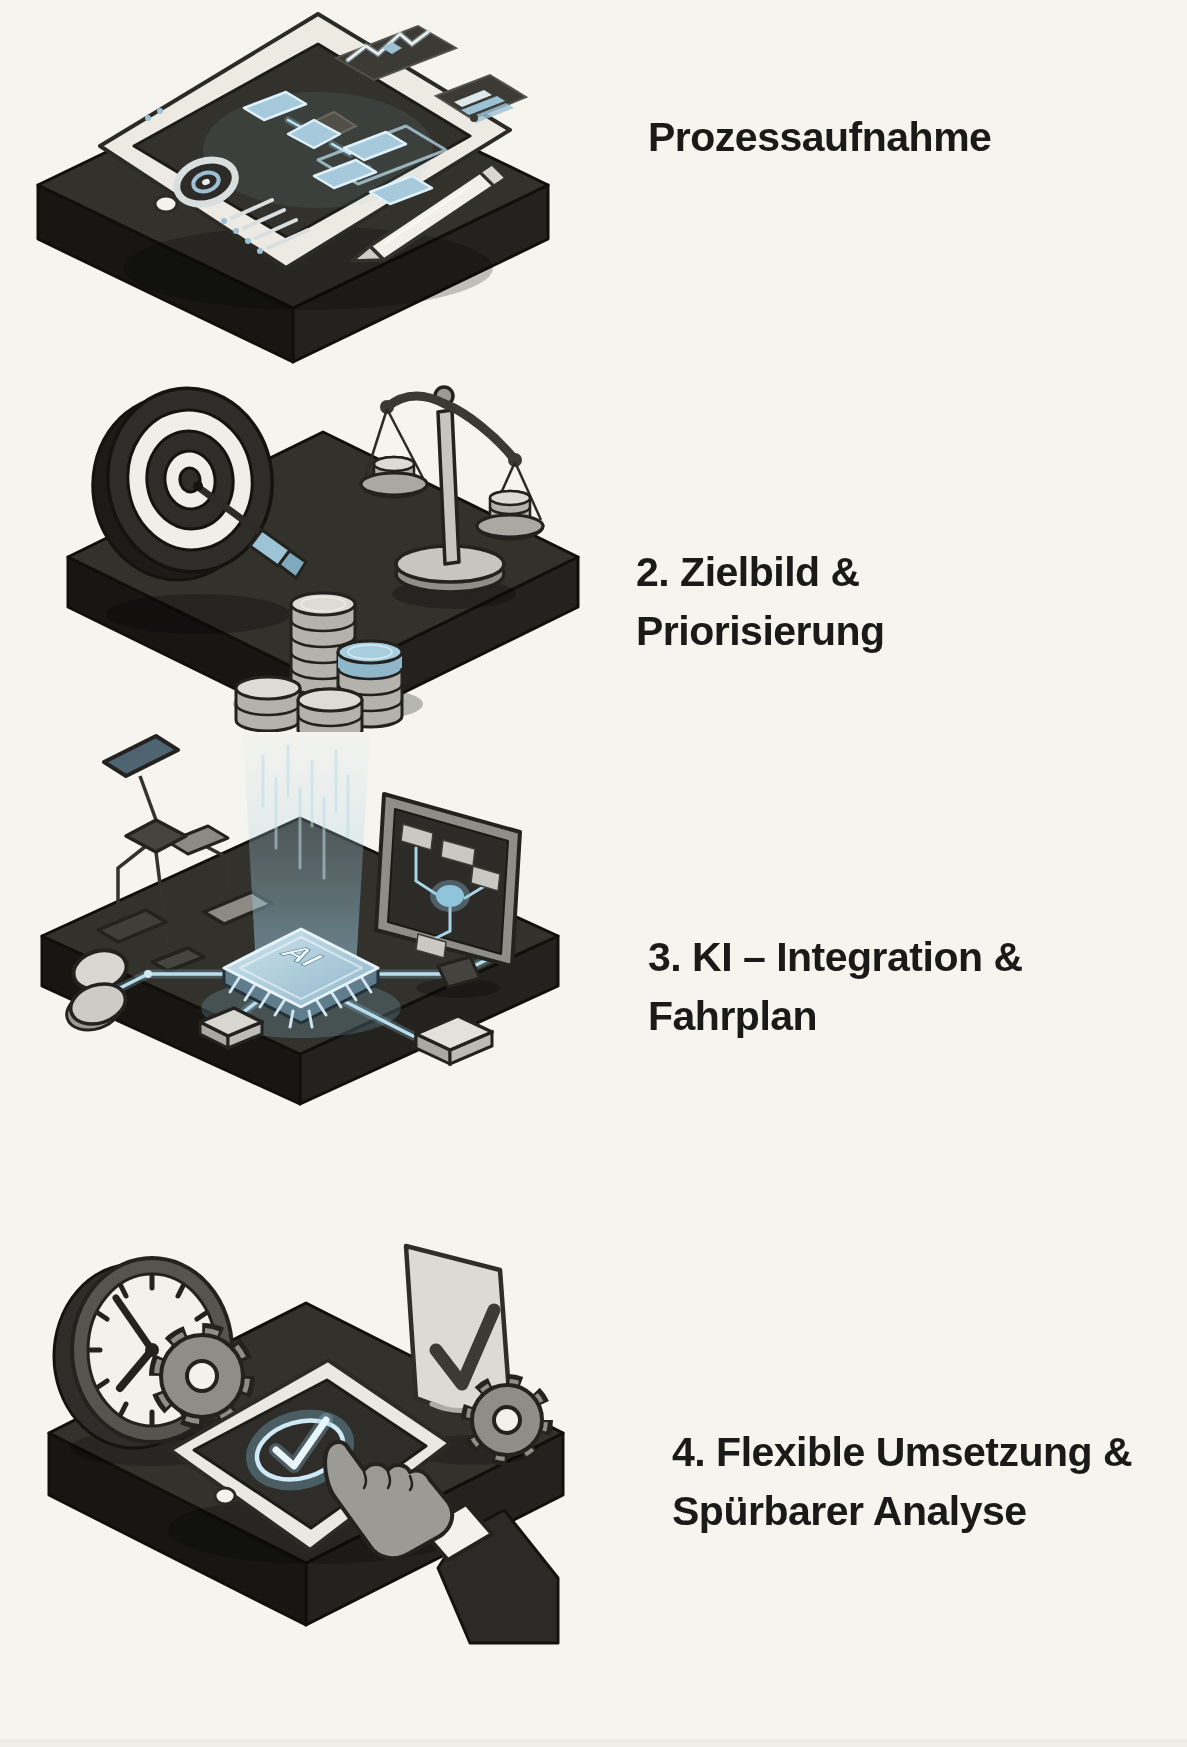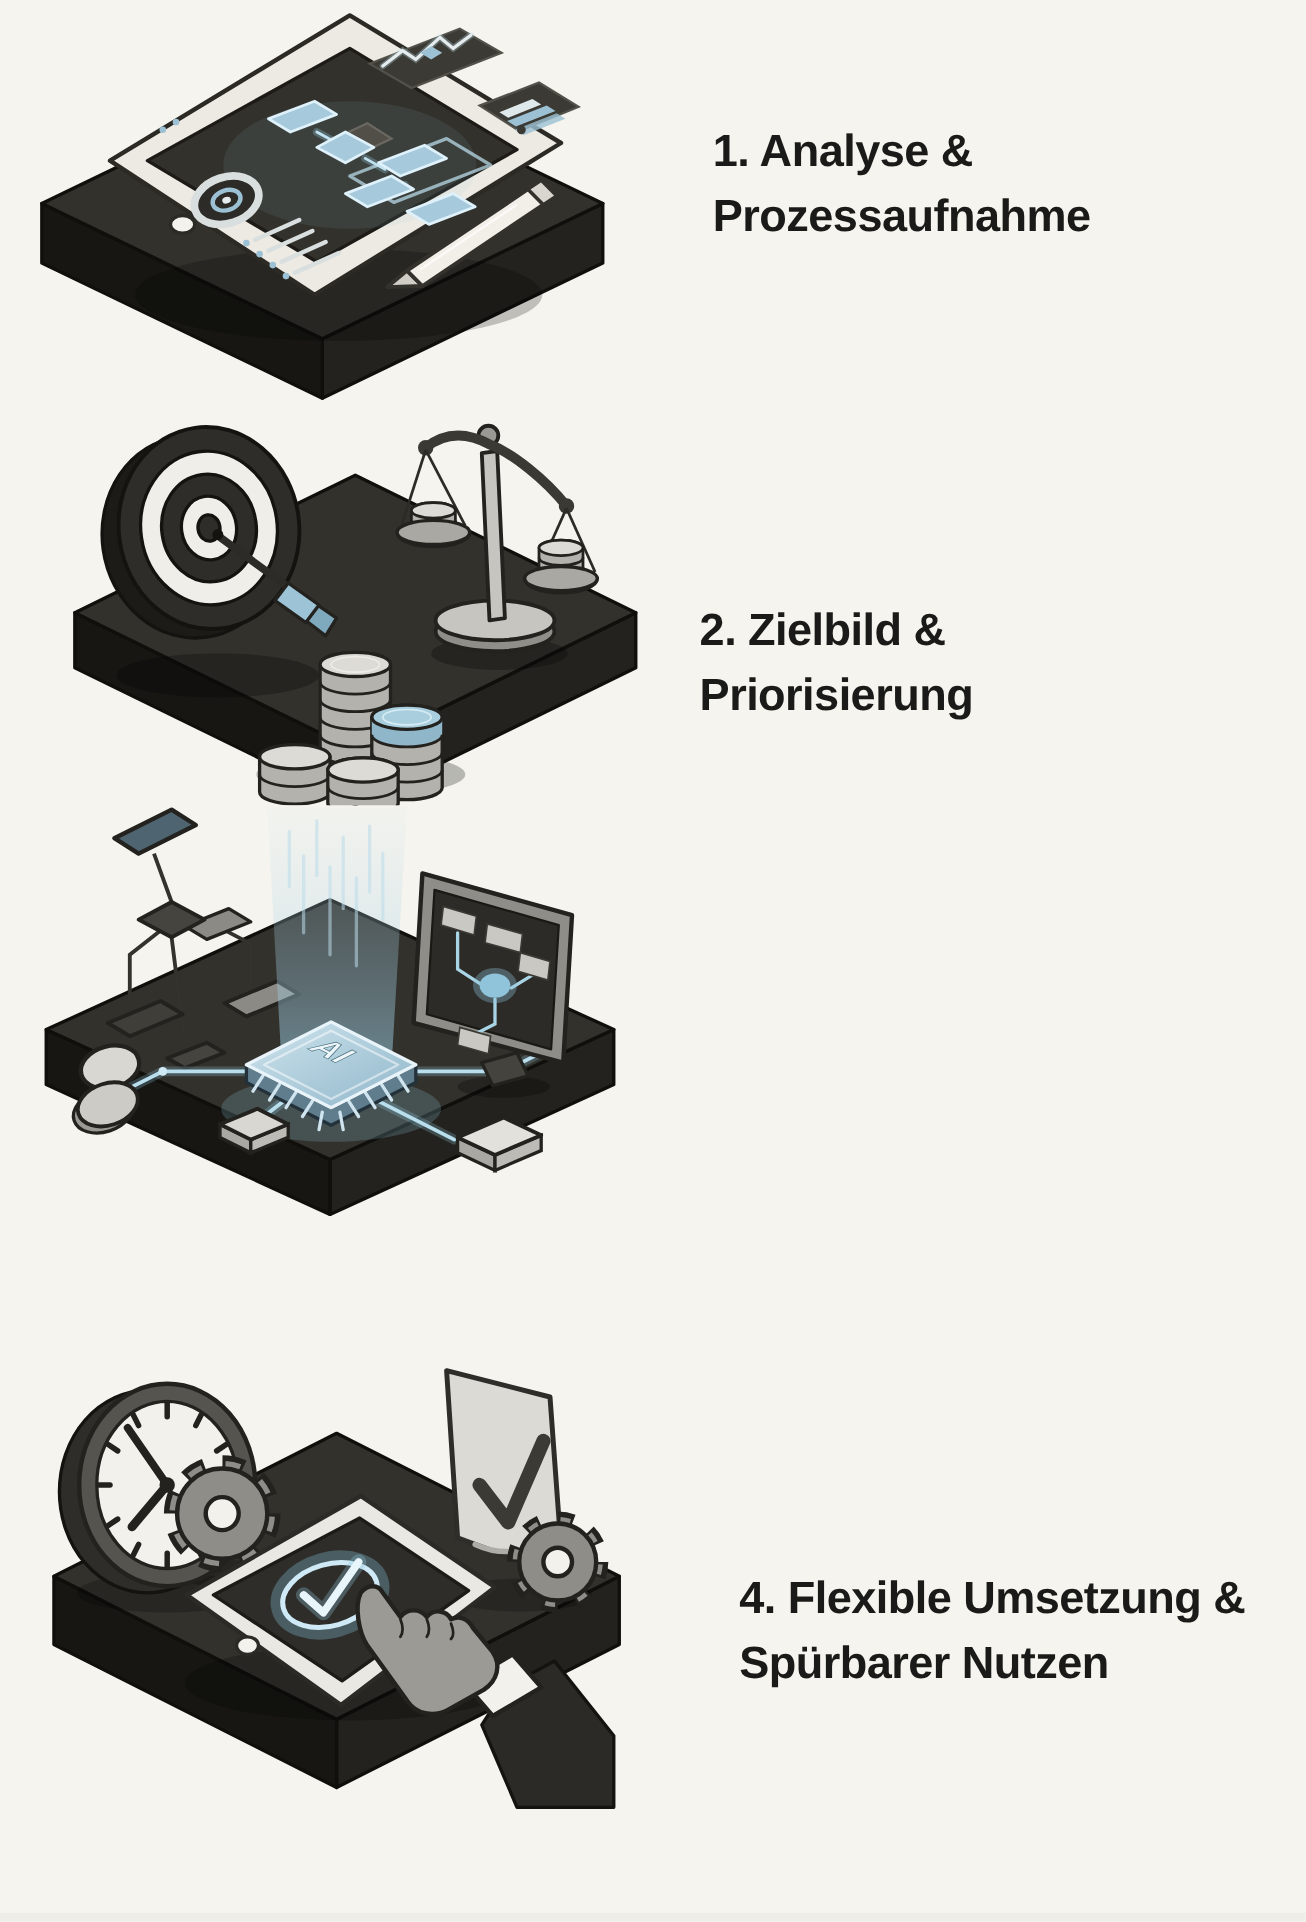--- a/index.html
+++ b/index.html
@@ -375,26 +375,29 @@
                L 316,398 C 308,386 304,362 310,350 Z" fill="#9b9a94" stroke="#23221e" stroke-width="4" stroke-linejoin="round"></path>
       <g stroke="#23221e" stroke-width="2.5" fill="none" stroke-linecap="round">
         <path d="M 346,374 q 4,10 0,16"></path>
           <path d="M 370,374 q 4,10 0,16"></path>
           <path d="M 392,378 q 4,10 0,14"></path>
       </g>
     </g>
   </svg>
 
   <div class="step-title" style="left:648px;top:108px">
-    <div>1. Analyse &amp;</div>
     <div>Prozessaufnahme</div>
   </div>
   <div class="step-title" style="left:636px;top:543px">
     <div>2. Zielbild &amp;</div>
     <div>Priorisierung</div>
   </div>
+  <div class="step-title" style="left:648px;top:928px">
+    <div>3. KI – Integration &amp;</div>
+    <div>Fahrplan</div>
+  </div>
   <div class="step-title" style="left:672px;top:1423px">
     <div>4. Flexible Umsetzung &amp;</div>
-    <div>Spürbarer Nutzen</div>
+    <div>Spürbarer Analyse</div>
   </div>
 
   <div class="bottom-strip"></div>
 </div>
 
 </body></html>

